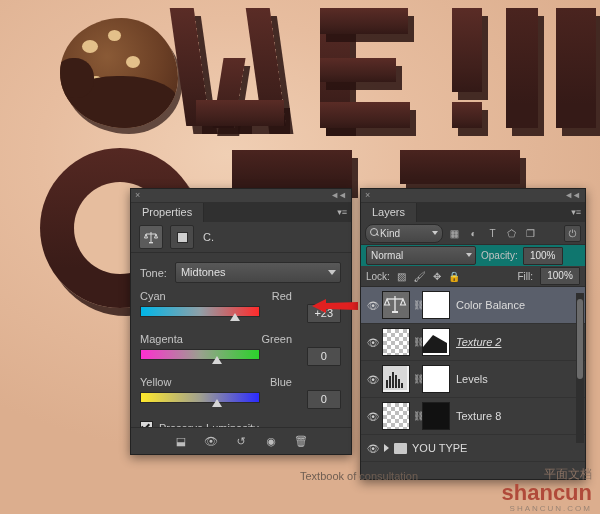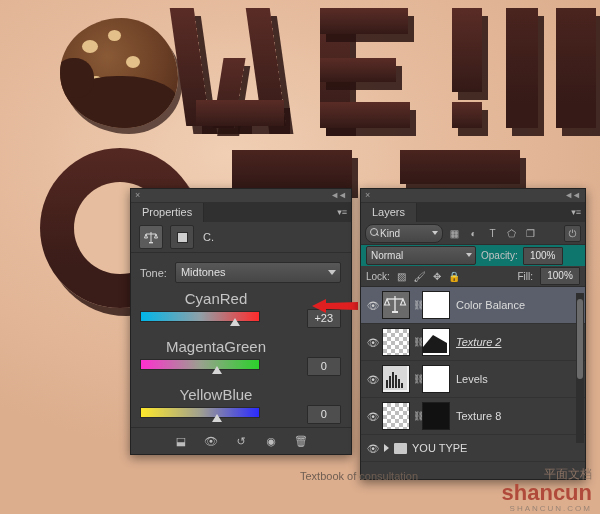--- a/index.html
+++ b/index.html
@@ -167,22 +167,22 @@
     position: absolute;
     right: 4px; top: 7px;
     width: 0; height: 0;
     border-left: 4px solid transparent;
     border-right: 4px solid transparent;
     border-top: 5px solid #c8c8c8;
   }
   .sliderblock { margin-bottom: 2px; }
   .sl-labels {
     display: flex;
-    justify-content: center;
-    font-size: 15px;
+    justify-content: space-between;
+    font-size: 11px;
     color: #c4c4c4;
     margin-bottom: 2px;
     width: 152px;
   }
   .sl-wrap { display: flex; align-items: flex-start; gap: 40px; }
   .sl-track {
     width: 152px; height: 9px;
     border: 1px solid #2a2a2a;
     position: relative;
     margin-top: 2px;

